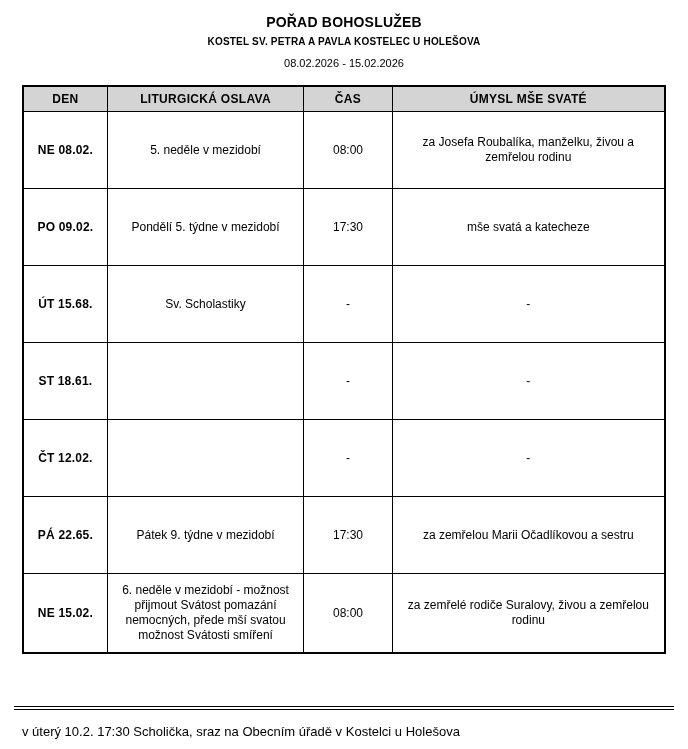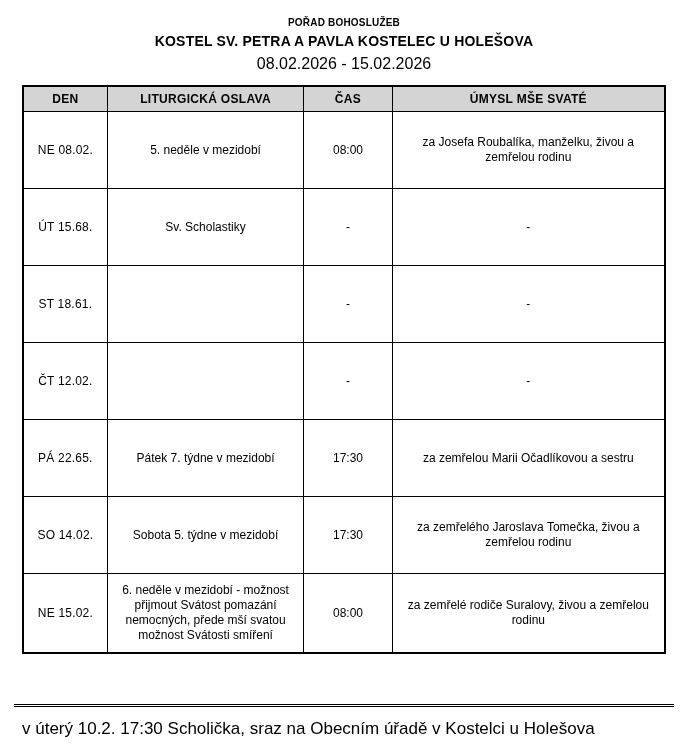--- a/index.html
+++ b/index.html
@@ -18,33 +18,33 @@
     position: relative;
     width: 688px;
     height: 749px;
     box-sizing: border-box;
   }
   .header {
     text-align: center;
     padding-top: 13px;
   }
   .header .line1 {
+    font-size: 14px;
+    font-weight: bold;
+    letter-spacing: 0.2px;
+    line-height: 19px;
+  }
+  .header .line2 {
     font-size: 10px;
     font-weight: bold;
     letter-spacing: 0.2px;
     line-height: 19px;
   }
-  .header .line2 {
-    font-size: 14px;
-    font-weight: bold;
-    letter-spacing: 0.2px;
-    line-height: 19px;
-  }
   .header .line3 {
-    font-size: 16px;
+    font-size: 11px;
     font-weight: normal;
     line-height: 19px;
     padding-top: 3px;
   }
   .table-wrap {
     margin: 12px 22px 0 22px;
   }
   table.schedule {
     border-collapse: collapse;
     width: 644px;
@@ -63,21 +63,21 @@
   }
   table.schedule td {
     border: 1px solid #000;
     font-size: 12px;
     padding: 4px 6px;
     vertical-align: middle;
     text-align: center;
     line-height: 15px;
   }
   td.day {
-    font-weight: normal;
+    font-weight: bold;
     text-align: left;
     padding-left: 9px;
     font-size: 12.5px;
     letter-spacing: 0.2px;
   }
   .col-day { width: 84px; }
   .col-lit { width: 196px; }
   .col-time { width: 88px; }
   .col-int { width: 272px; }
 
@@ -88,21 +88,21 @@
     font-size: 12px;
     line-height: 14.5px;
   }
   .footer-note {
     position: absolute;
     left: 14px;
     right: 14px;
     bottom: 10px;
     border-top: 1px solid #000;
     padding-top: 14px;
-    font-size: 17px;
+    font-size: 13px;
     padding-left: 8px;
   }
   .footer-sep {
     position: absolute;
     left: 14px;
     right: 14px;
     bottom: 42px;
     height: 1px;
     background: #000;
   }
@@ -135,48 +135,48 @@
         </tr>
       </thead>
       <tbody>
         <tr class="row-big">
           <td class="day">NE   08.02.</td>
           <td>5. neděle v mezidobí</td>
           <td>08:00</td>
           <td>za Josefa Roubalíka, manželku, živou a zemřelou rodinu</td>
         </tr>
         <tr class="row-big">
+          <td class="day">PO   09.02.</td>
+          <td>Pondělí 5. týdne v mezidobí</td>
+          <td>17:30</td>
+          <td>mše svatá a katecheze</td>
+        </tr>
+        <tr class="row-big">
           <td class="day">ÚT   15.68.</td>
           <td>Sv. Scholastiky</td>
           <td>-</td>
           <td>-</td>
         </tr>
         <tr class="row-big">
           <td class="day">ST   18.61.</td>
           <td></td>
           <td>-</td>
           <td>-</td>
         </tr>
         <tr class="row-big">
           <td class="day">ČT   12.02.</td>
           <td></td>
           <td>-</td>
           <td>-</td>
         </tr>
         <tr class="row-big">
           <td class="day">PÁ   22.65.</td>
-          <td>Pátek 7. týdne v mezidobí</td>
+          <td>Pátek 9. týdne v mezidobí</td>
           <td>17:30</td>
           <td>za zemřelou Marii Očadlíkovou a sestru</td>
-        </tr>
-        <tr class="row-big">
-          <td class="day">SO   14.02.</td>
-          <td>Sobota 5. týdne v mezidobí</td>
-          <td>17:30</td>
-          <td>za zemřelého Jaroslava Tomečka, živou a zemřelou rodinu</td>
         </tr>
         <tr class="row-last">
           <td class="day">NE   15.02.</td>
           <td class="small-lines">6. neděle v mezidobí - možnost přijmout Svátost pomazání nemocných, přede mší svatou možnost Svátosti smíření</td>
           <td>08:00</td>
           <td>za zemřelé rodiče Suralovy, živou a zemřelou rodinu</td>
         </tr>
       </tbody>
     </table>
   </div>

